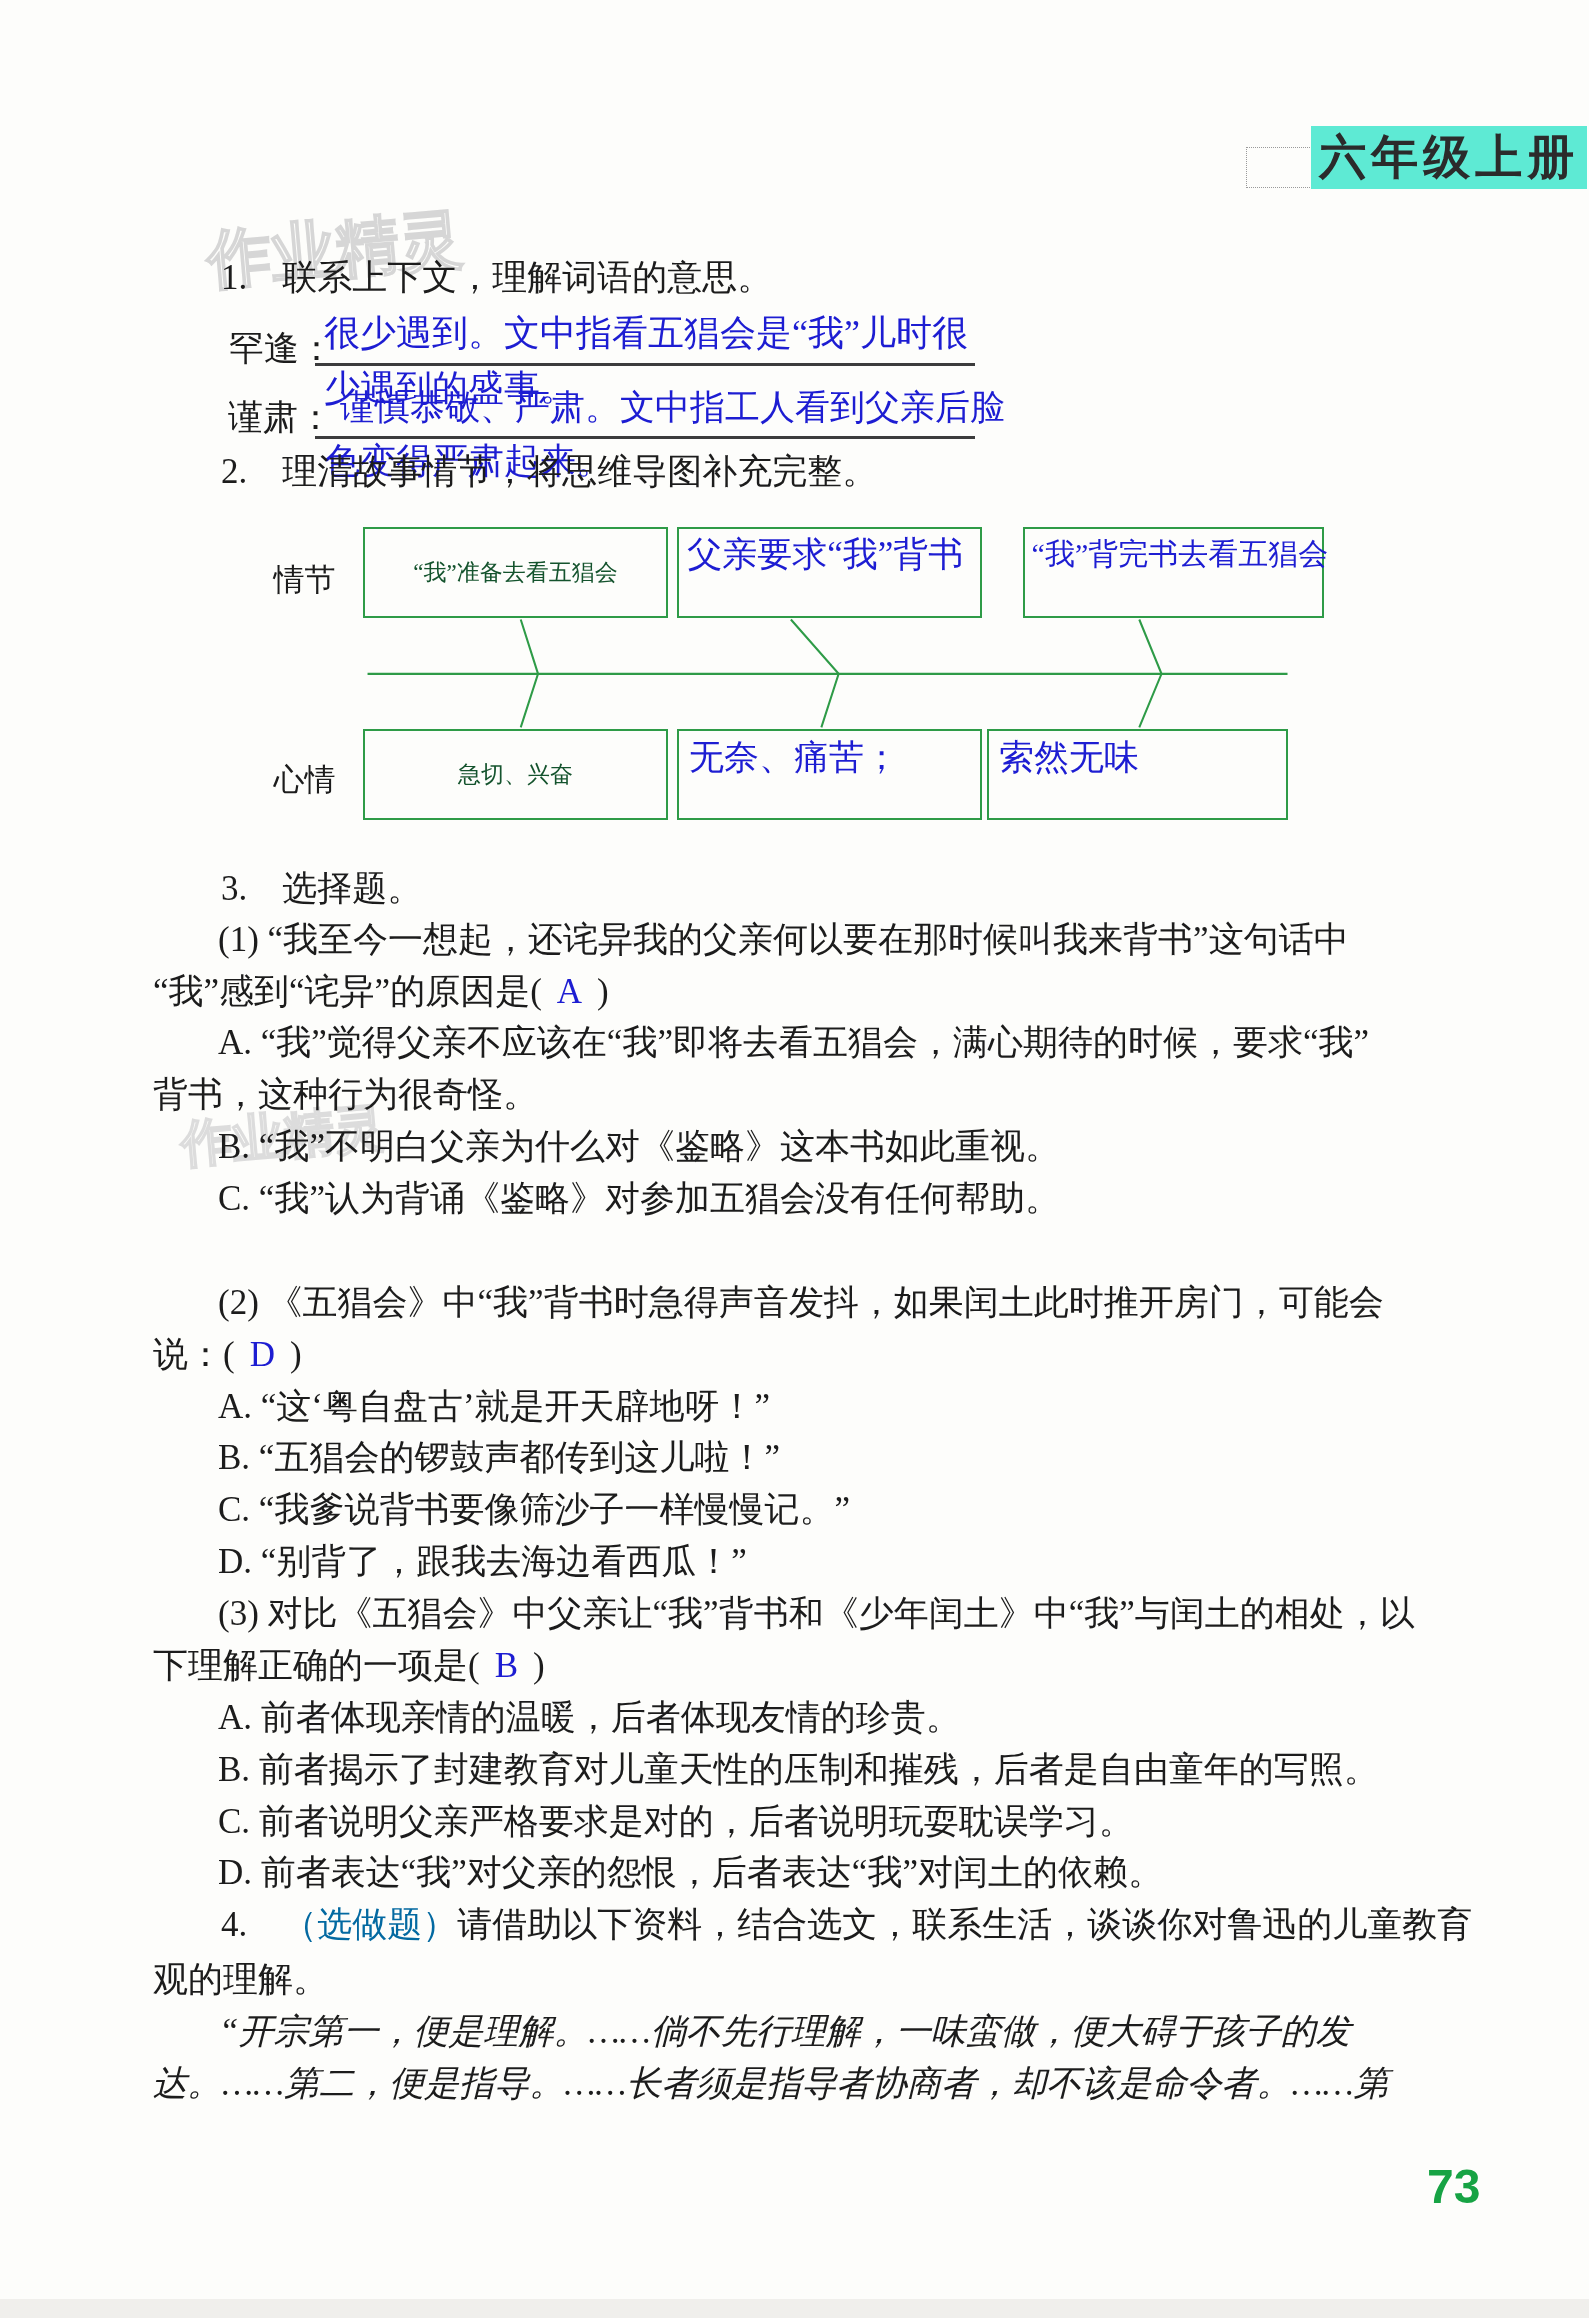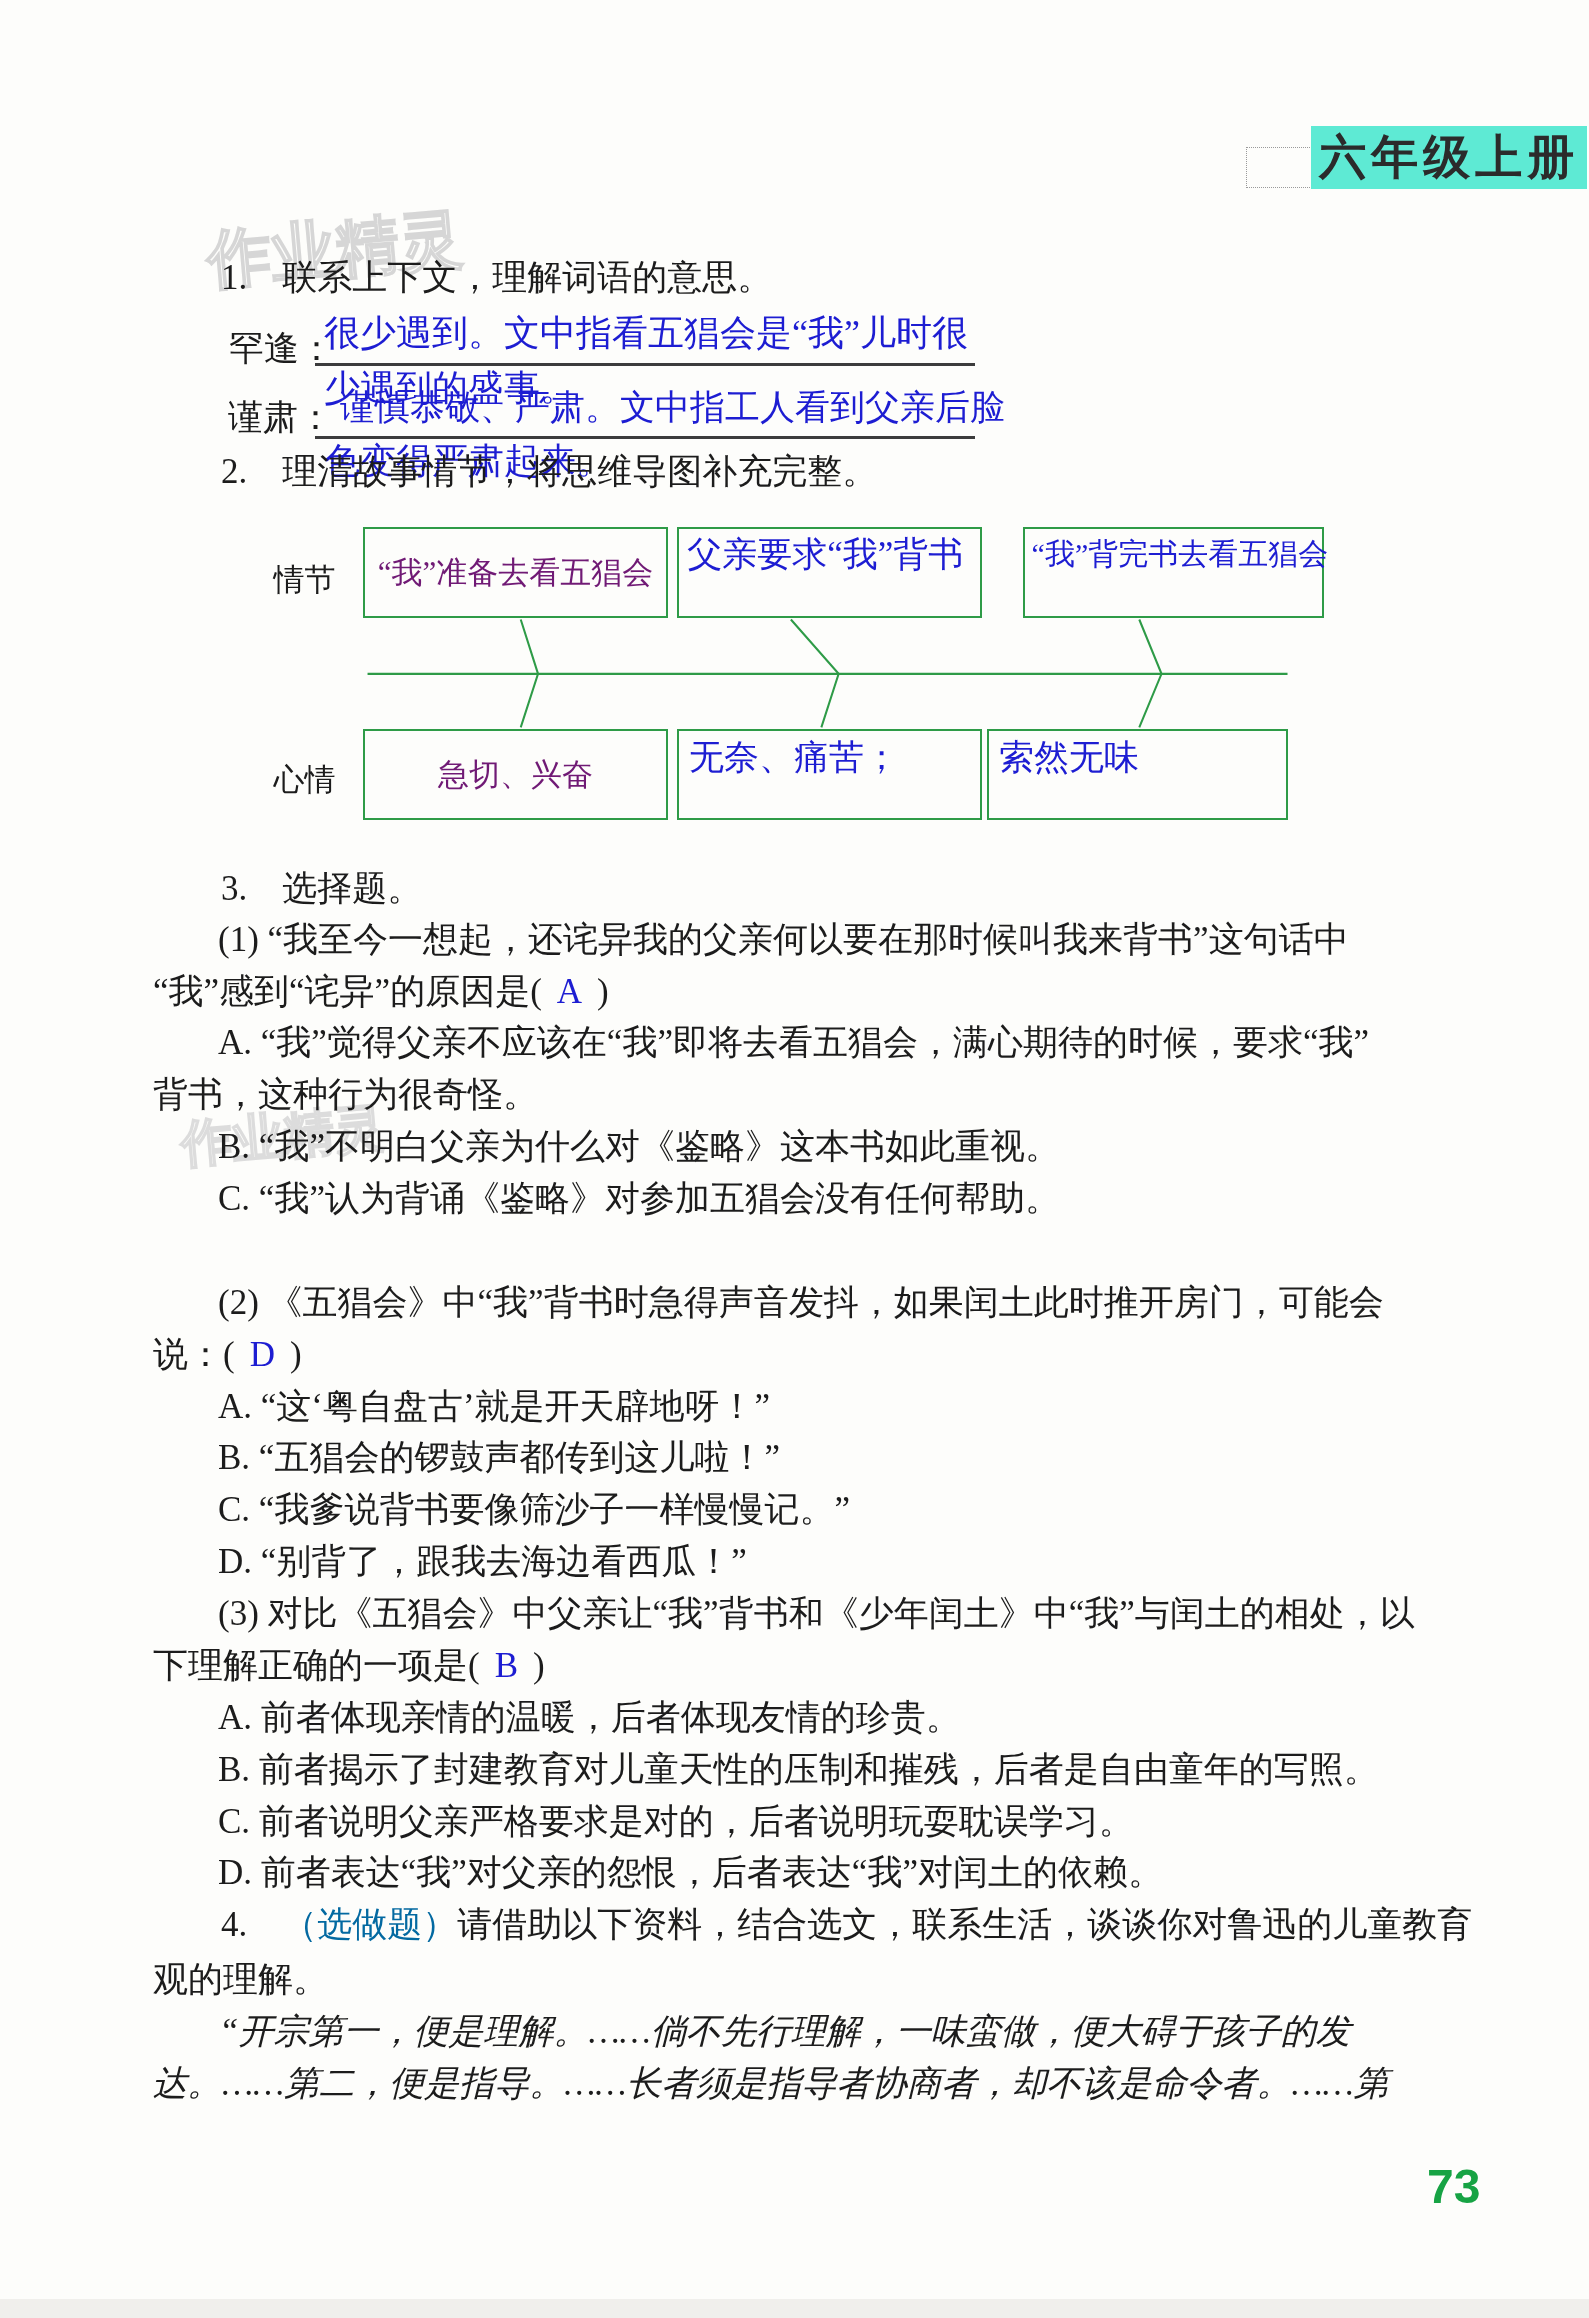--- a/index.html
+++ b/index.html
@@ -15,21 +15,21 @@
   .uline{height:2.5px;background:#3c3c3c;}
   .kai{font-style:italic;}
   .hdrbox{border:1.6px dotted #9a9a9a;}
   .hdrtitle{font-family:"Liberation Sans","DejaVu Sans",sans-serif;font-weight:600;
             font-size:47px;letter-spacing:5px;color:#2b2b2b;background:#5eead4;
             padding:0 8.2px;white-space:nowrap;}
   .wm{font-family:"Liberation Sans","DejaVu Sans",sans-serif;font-weight:700;
       color:transparent;-webkit-text-stroke:1.6px #d6d6d6;white-space:nowrap;}
   .gbox{border:2.5px solid #2e9b47;background:transparent;box-sizing:border-box;}
   .dlabel{font-size:31px;color:#1c1c1c;white-space:nowrap;}
-  .boxtext-black{font-size:31px;color:#701a75;white-space:nowrap;}
+  .boxtext-black{font-size:23px;color:#14532d;white-space:nowrap;}
   .boxtext-blue{font-size:35px;color:#1d1dd2;white-space:nowrap;line-height:1.1;}
   .boxtext-blue.small{font-size:30px;}
   .pagenum{font-family:"Liberation Sans","DejaVu Sans",sans-serif;font-weight:700;
            font-size:48px;color:#17a344;}
   .bottomedge{background:#f0efec;}
 </style>
 </head>
 <body>
 
 <div class="page">

